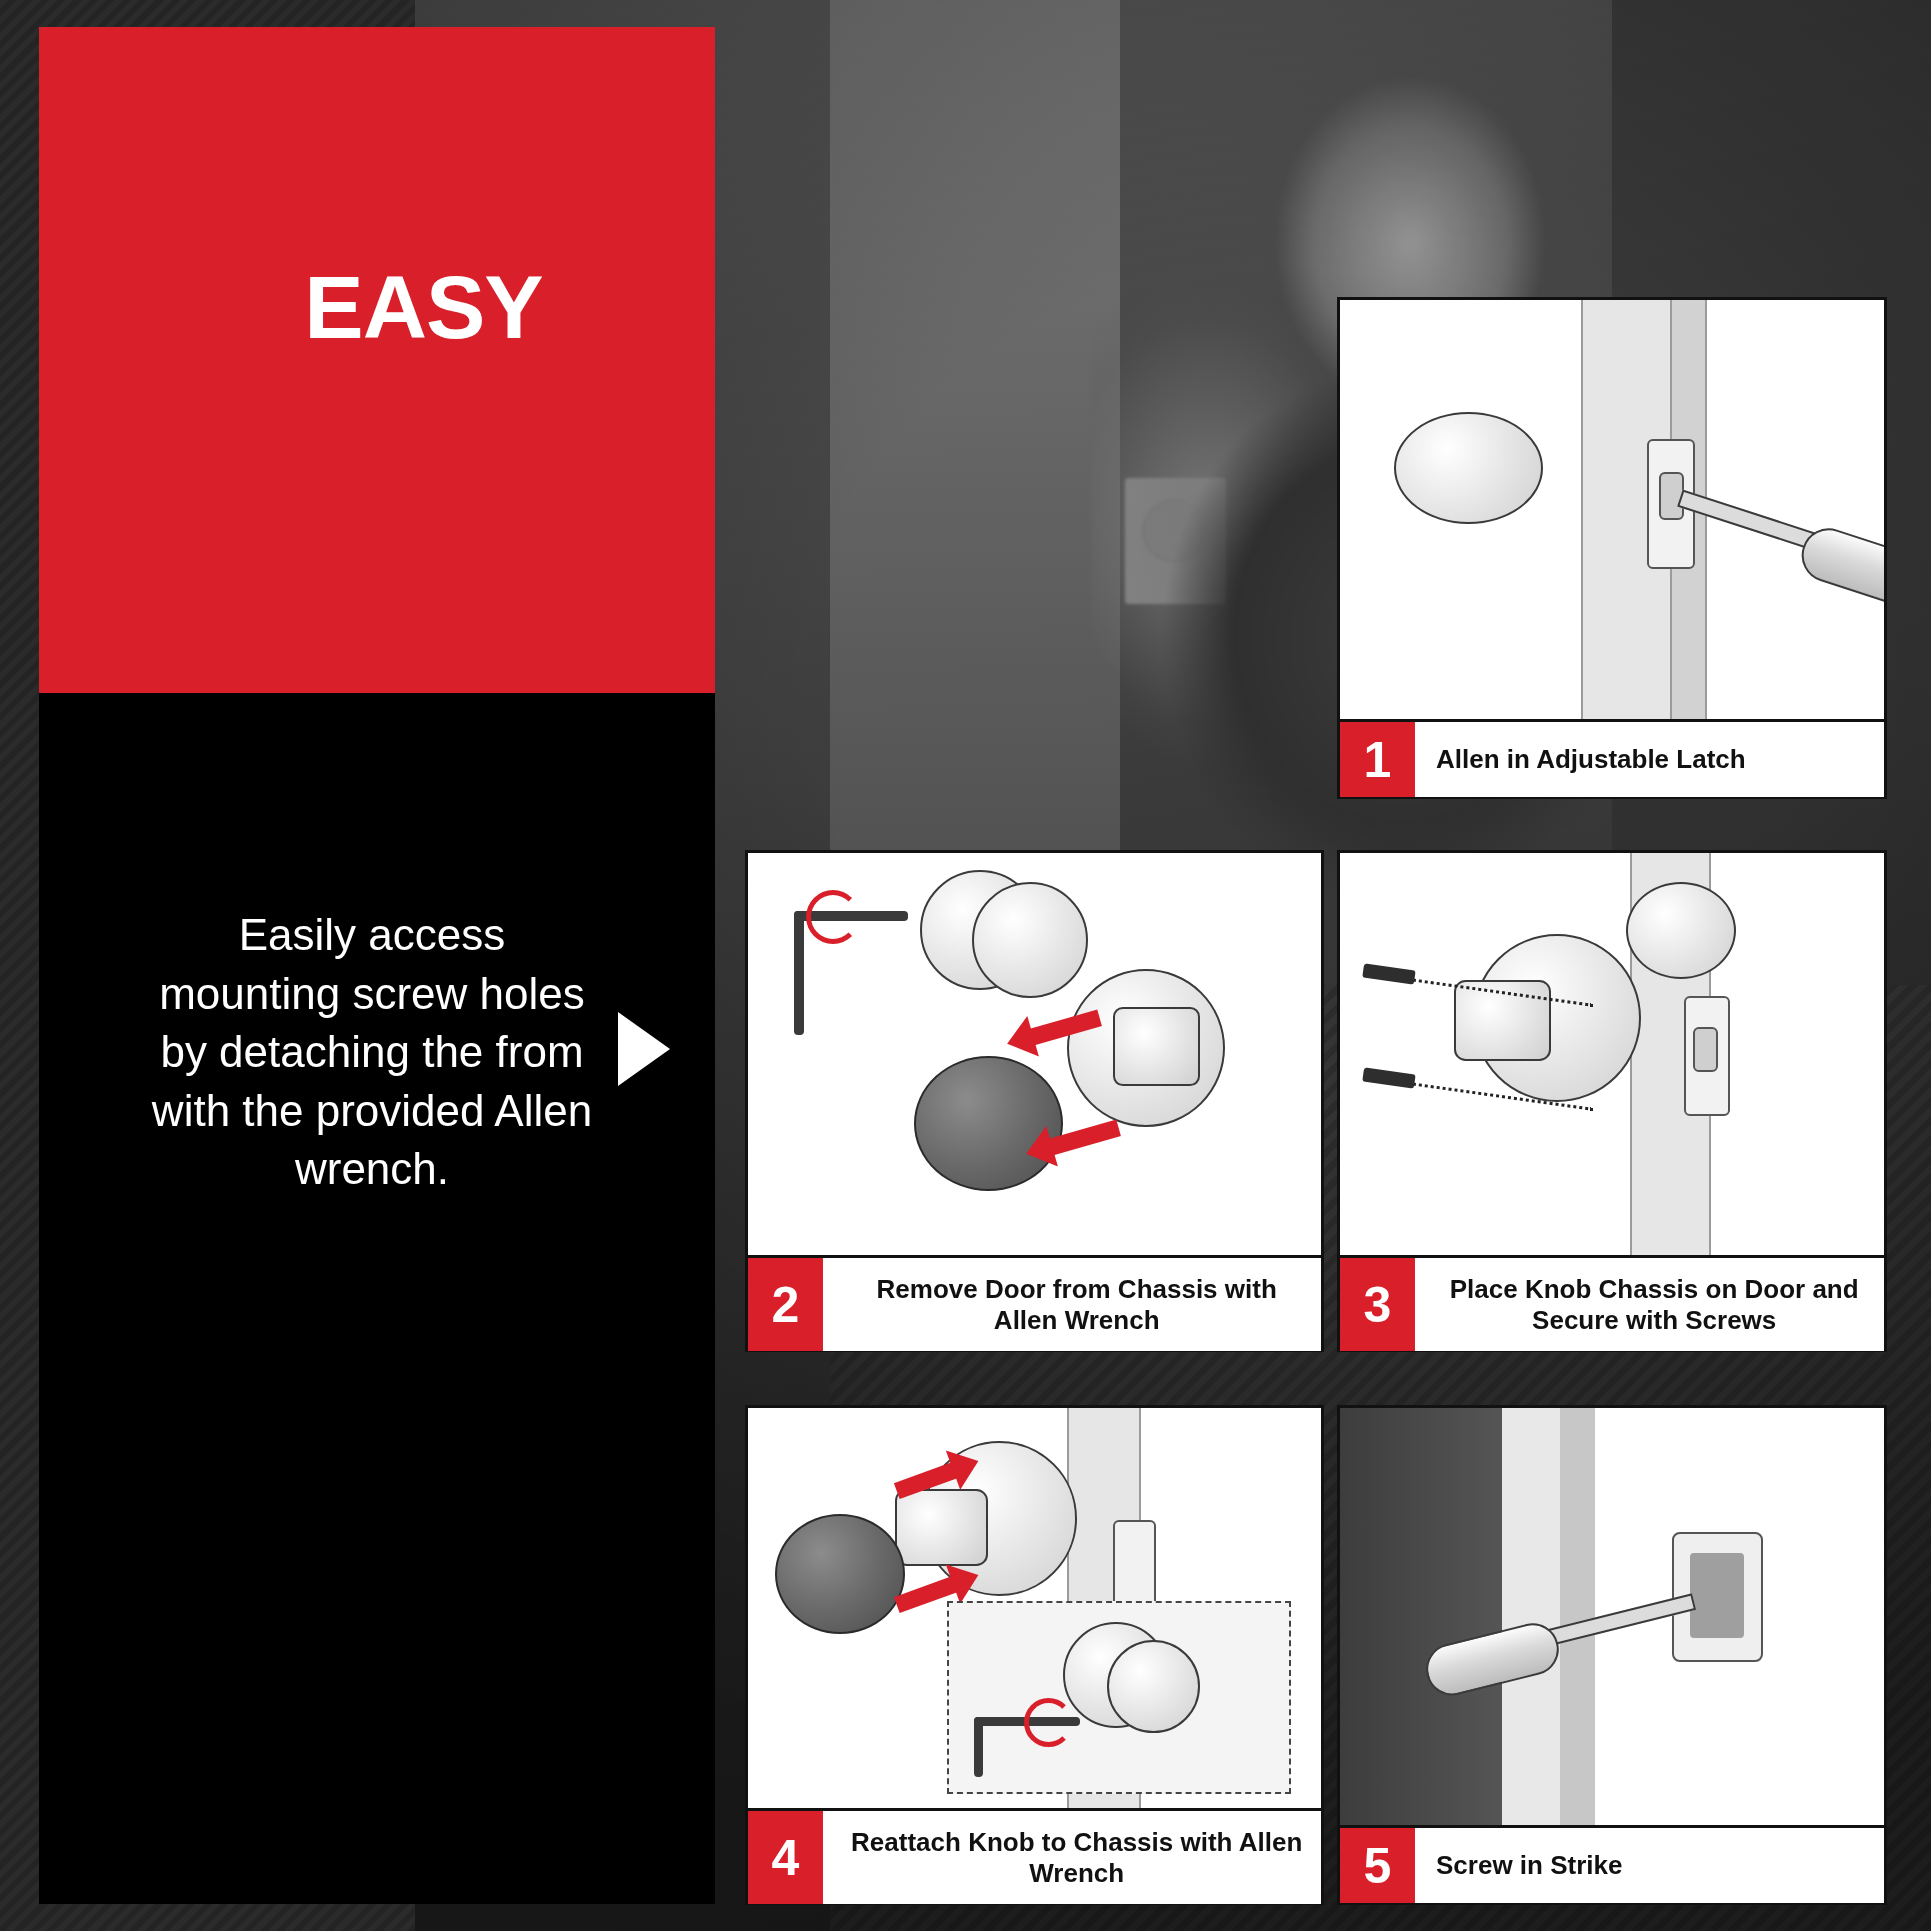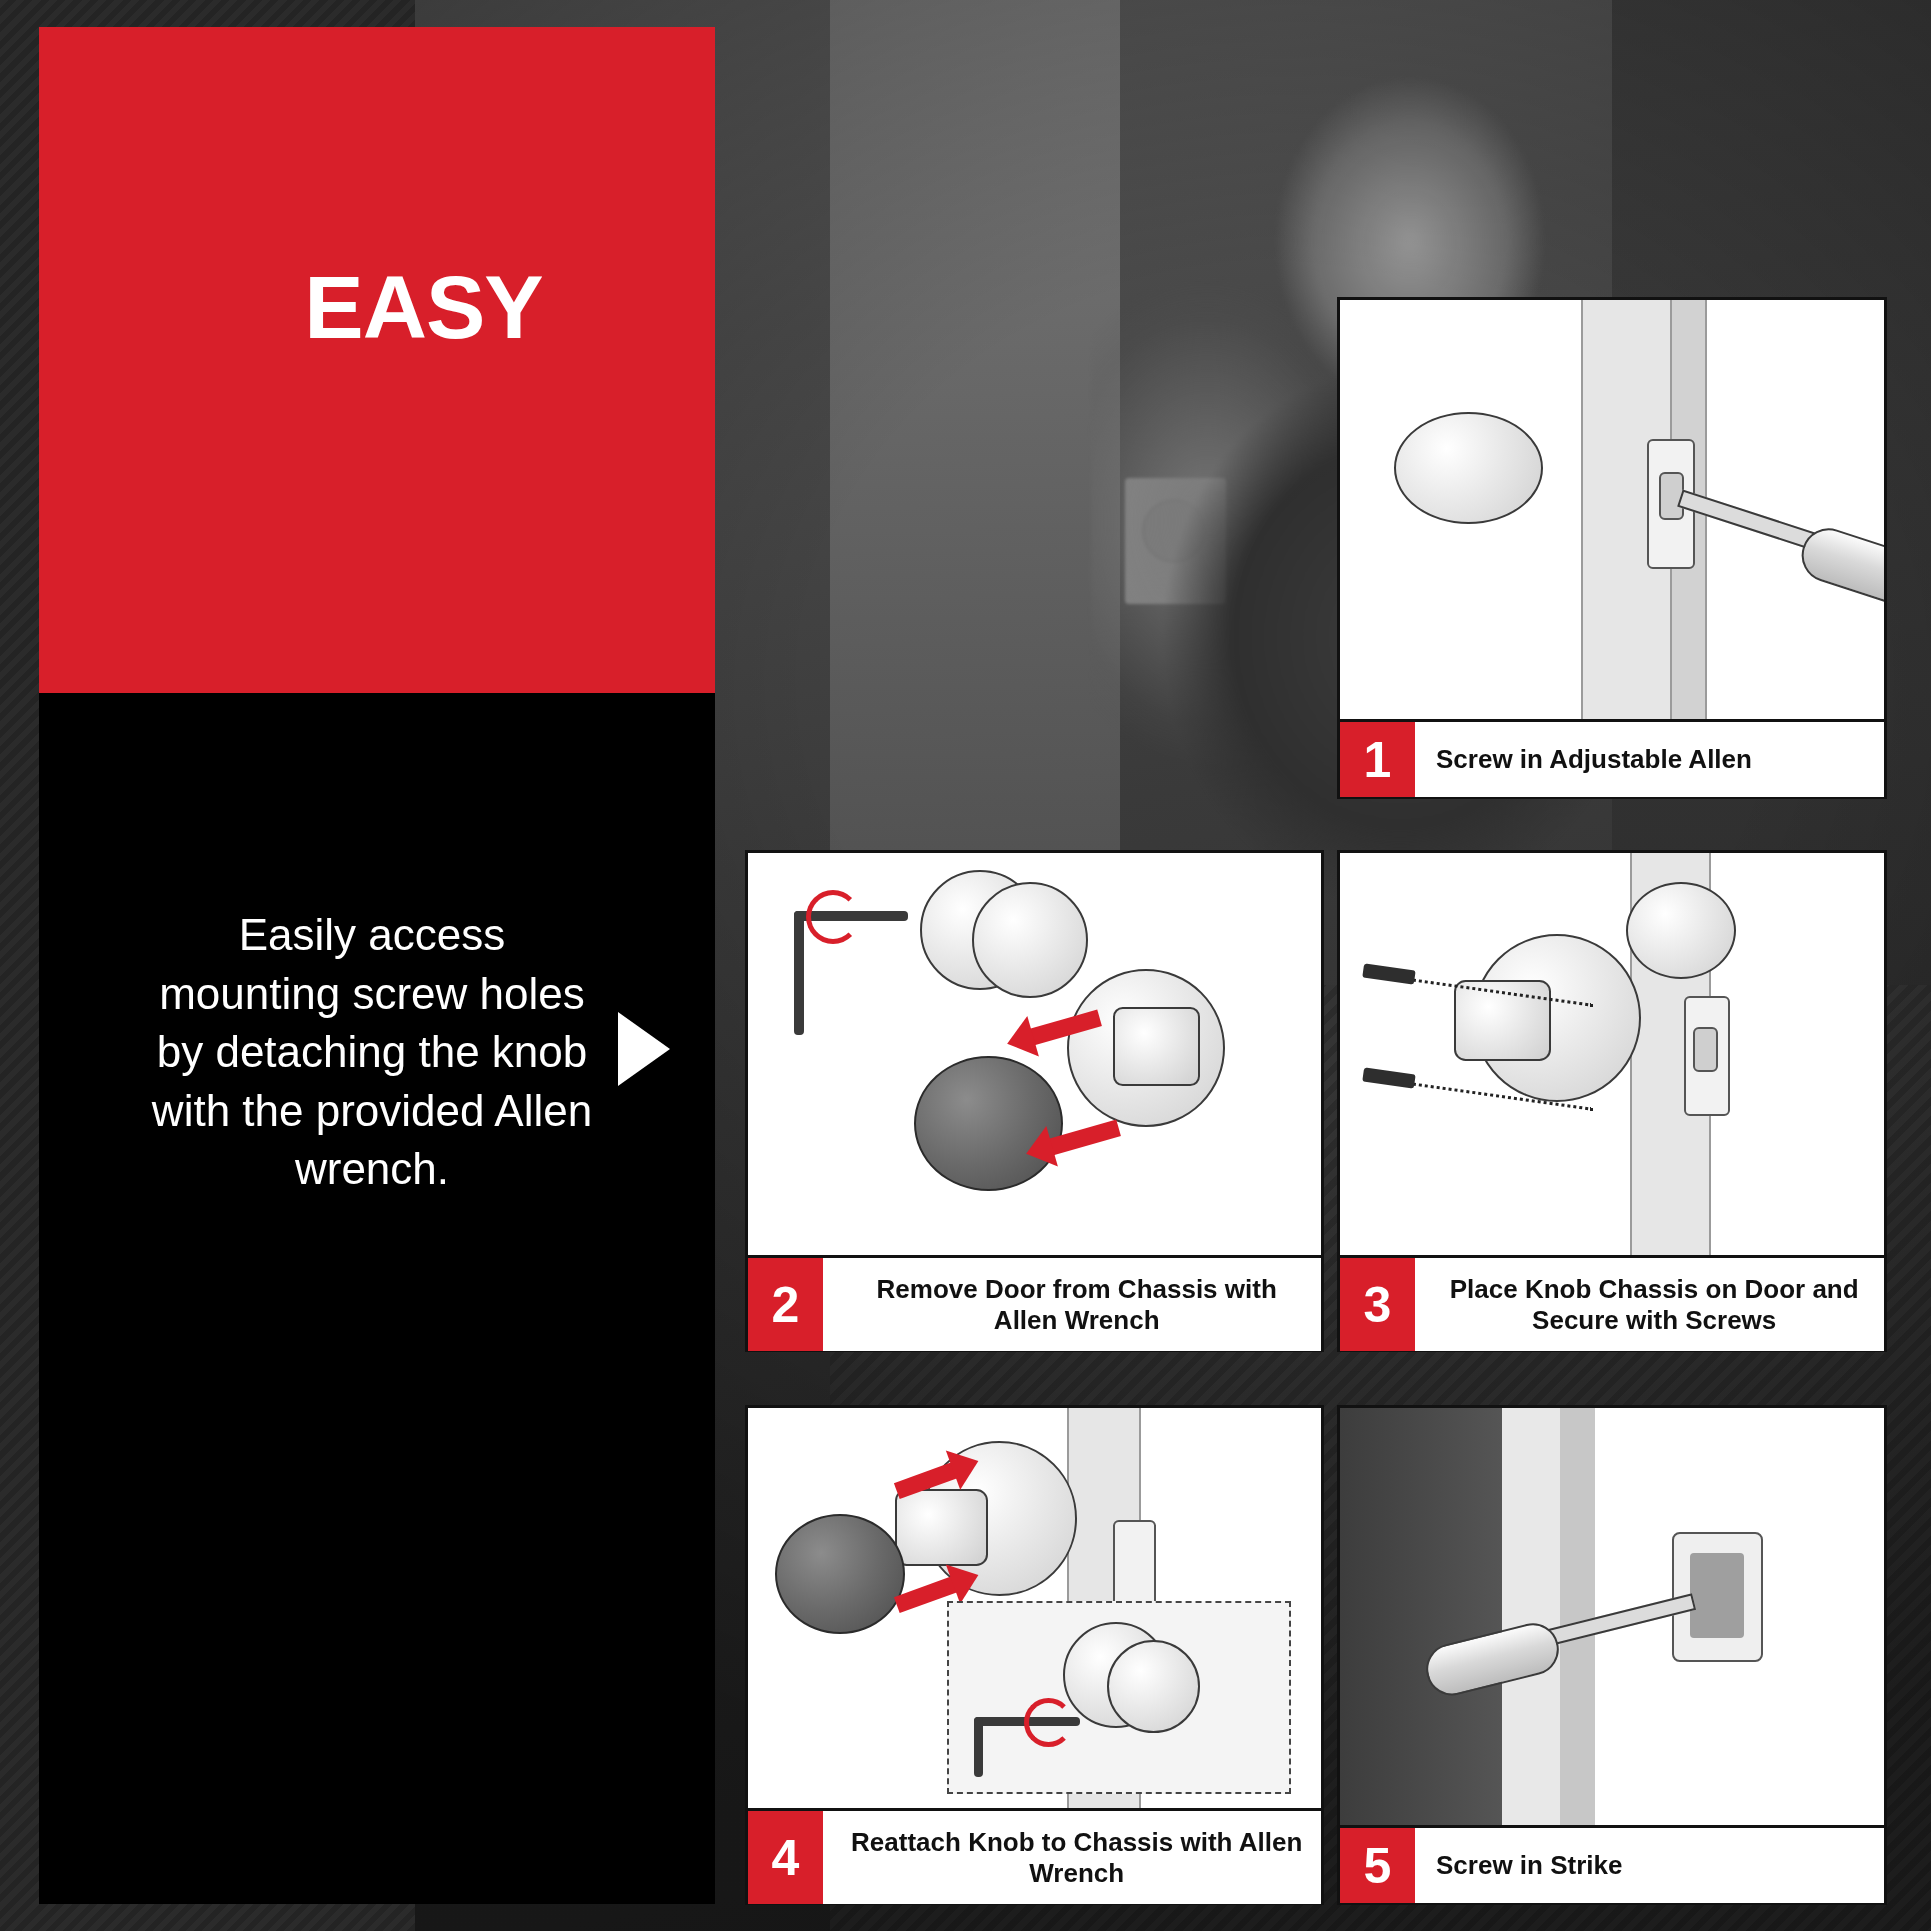--- a/index.html
+++ b/index.html
@@ -274,37 +274,37 @@
     <div class="photo-dark-right"></div>
     <div class="photo-floor"></div>
     <div class="photo-vignette"></div>
   </div>
 
   <div class="left-panel">
     <div class="red-block"></div>
     <div class="headline">
       <div>EASY</div>
     </div>
-    <div class="body-copy">Easily access mounting screw holes by detaching the knob with the provided Allen wrench.</div>
+    <div class="body-copy">Easily access mounting screw holes by detaching the from with the provided Allen wrench.</div>
     <div class="play-arrow"></div>
   </div>
 
   <div class="card" id="card1">
     <div class="card-art">
       <div class="door-edge" style="left:241px; top:0; width:89px; height:419px;"></div>
       <div class="door-edge" style="left:330px; top:0; width:33px; height:419px; background:#d2d2d2;"></div>
       <div class="knob-ellipse" style="left:54px; top:112px; width:145px; height:108px; border-radius:50%;"></div>
       <div class="latch-plate" style="left:307px; top:139px; width:44px; height:126px;"></div>
       <div class="latch-plate" style="left:319px; top:172px; width:21px; height:44px; background:#cfcfcf;"></div>
       <div class="screwdriver-shaft" style="left:340px; top:189px; width:135px; height:13.5px; transform:rotate(18deg); transform-origin:left center;"></div>
       <div class="screwdriver-handle" style="left:463px; top:220px; width:126px; height:50px; transform:rotate(18deg); transform-origin:left center;"></div>
     </div>
     <div class="card-caption">
       <div class="card-num">1</div>
-      <div class="card-label">Screw in Adjustable Allen</div>
+      <div class="card-label">Allen in Adjustable Latch</div>
     </div>
   </div>
 
   <div class="card" id="card2">
     <div class="card-art">
       <div class="knob-ellipse" style="left:172px; top:17.4px; width:116px; height:116px;"></div>
       <div class="knob-ellipse" style="left:224px; top:29px; width:112px; height:112px;"></div>
       <div class="allen" style="left:46px; top:58px; width:114px; height:9.7px; border-radius:3.9px;"></div>
       <div class="allen" style="left:46px; top:58px; width:9.7px; height:124px; border-radius:3.9px;"></div>
       <div style="position:absolute; left:58px; top:37px; width:44px; height:44px; border:5.8px solid #d81f2a; border-right-color:transparent; border-radius:50%;"></div>

